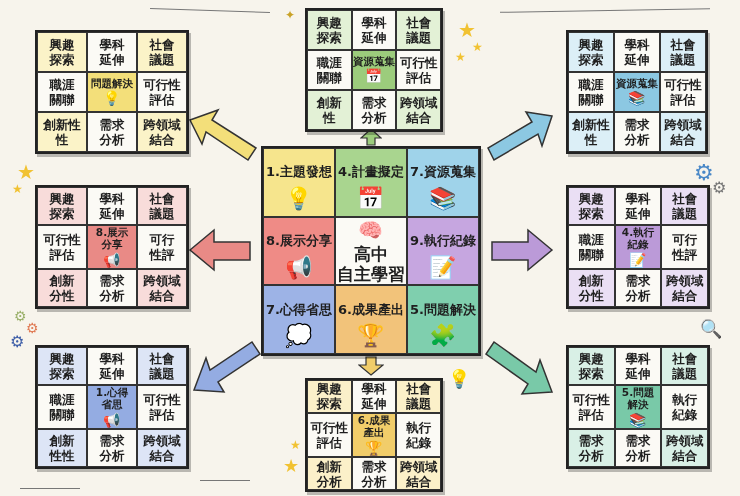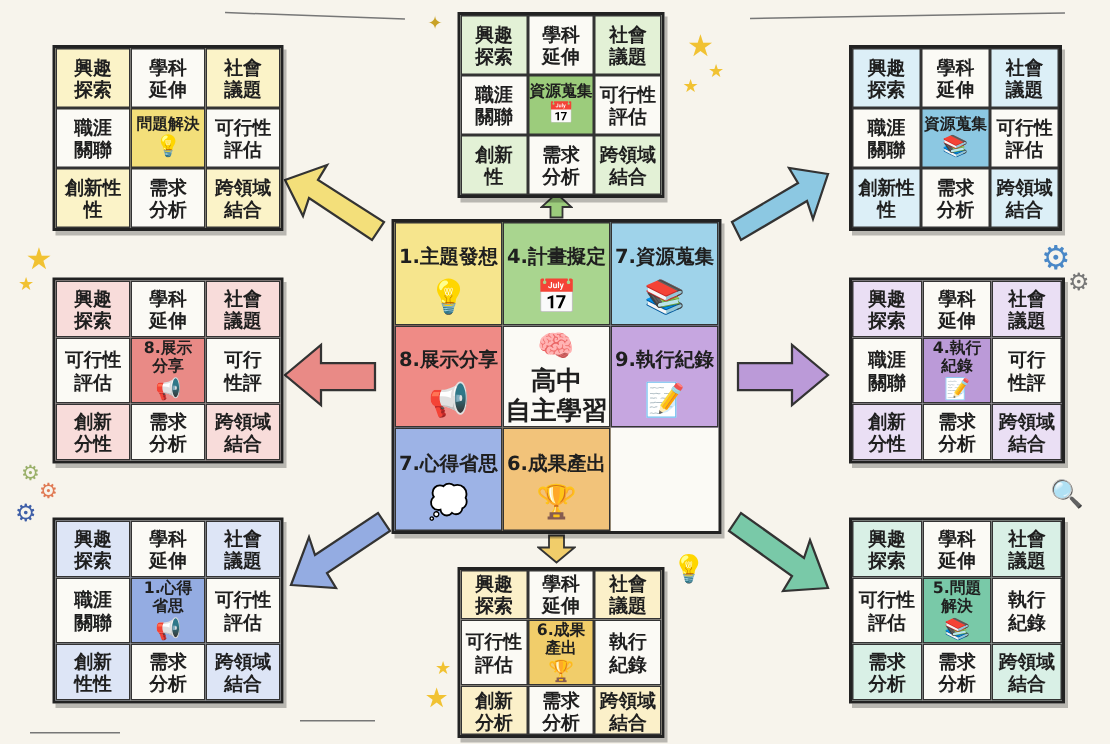--- a/index.html
+++ b/index.html
@@ -412,13 +412,17 @@
       <span class="big">📝</span>
     </div>
   <div class="cell" style="background:#9db3e6">
       <span>7.心得省思</span>
       <span class="big">💭</span>
     </div>
   <div class="cell" style="background:#f2c37a">
       <span>6.成果產出</span>
       <span class="big">🏆</span>
     </div>
+  <div class="cell" style="background:#7fcfae">
+      <span>5.問題解決</span>
+      <span class="big">🧩</span>
+    </div>
 </div>
 
 </body></html>

